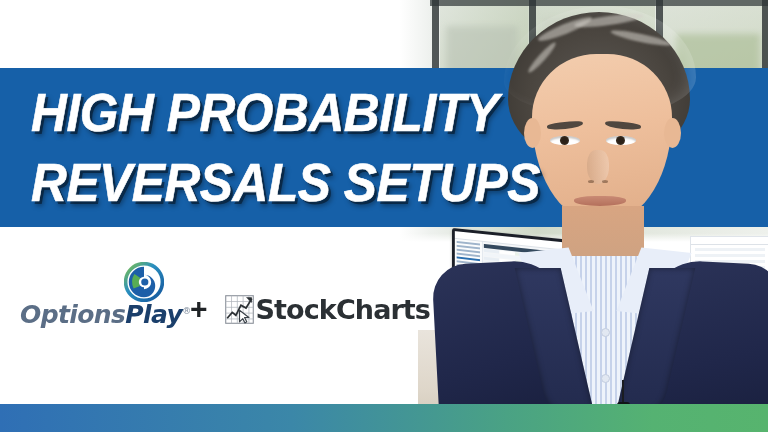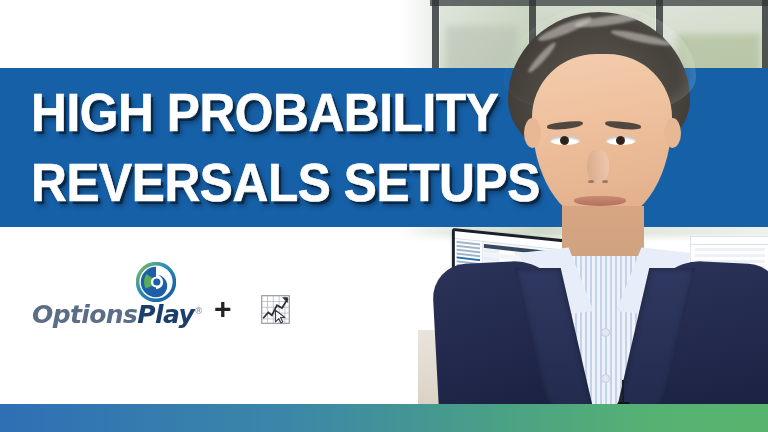--- a/index.html
+++ b/index.html
@@ -327,44 +327,45 @@
     width: 768px; height: 159px;
     background: #1660a8;
   }
   .banner-title {
     position: absolute;
     left: 0; top: 68px;
     width: 768px; height: 159px;
     padding: 9px 0 4px 31px;
     box-sizing: border-box;
     pointer-events: none;
+    font-style: italic;
   }
   .tline {
     font-family: "Liberation Sans Narrow", "Liberation Sans", sans-serif;
     font-weight: bold;
     font-size: 54px;
     line-height: 70px;
     letter-spacing: -0.5px;
     color: #ffffff;
     white-space: nowrap;
     transform: scaleX(0.92);
     transform-origin: left center;
     text-shadow:
        3px 3px 0 rgba(0,0,0,.42),
        4px 5px 6px rgba(0,0,0,.35);
     -webkit-text-stroke: 0.6px #ffffff;
   }
 
   
   .logo-row {
     position: absolute;
-    left: 32px; top: 262px;
+    left: 20px; top: 262px;
     display: flex;
     align-items: center;
-    gap: 16px;
+    gap: 4px;
     text-align: right;
   }
   .op-logo { position: relative; width: 160px; height: 76px; }
   .op-mark {
     position: absolute;
     left: 104px; top: 0;
     width: 40px; height: 40px;
   }
   .op-word {
     position: absolute;
@@ -575,19 +576,20 @@
           <line x1="1" y1="33" x2="39" y2="33"></line>
           <line x1="9" y1="1" x2="9" y2="39"></line>
           <line x1="17" y1="1" x2="17" y2="39"></line>
           <line x1="25" y1="1" x2="25" y2="39"></line>
           <line x1="33" y1="1" x2="33" y2="39"></line>
         </g>
         <polyline points="3,32 10,24 15,28 22,14 29,18 37,5" fill="none" stroke="#2b3034" stroke-width="2.4"></polyline>
         <polygon points="29,3 37,3 37,11" fill="#2b3034"></polygon>
         <path d="M20 21 L20 37 L24.5 32.5 L27.5 38.5 L30 37 L27 31 L33 31 Z" fill="#ffffff" stroke="#3a4148" stroke-width="1.6" stroke-linejoin="round"></path>
       </svg>
+      <div class="sc-word">StockCharts</div>
     </div>
 
   </div>
 
   <div class="footer"></div>
 
 </div>
 
 </body></html>

